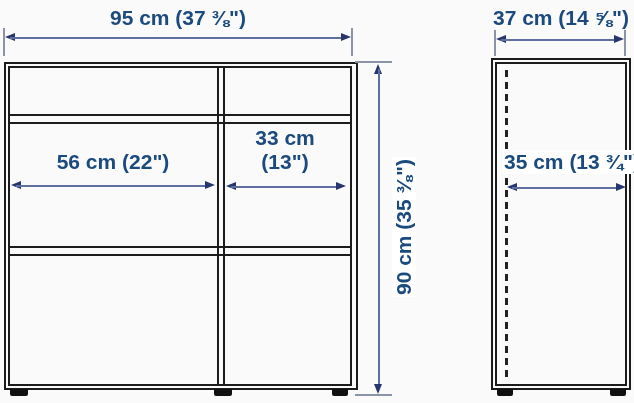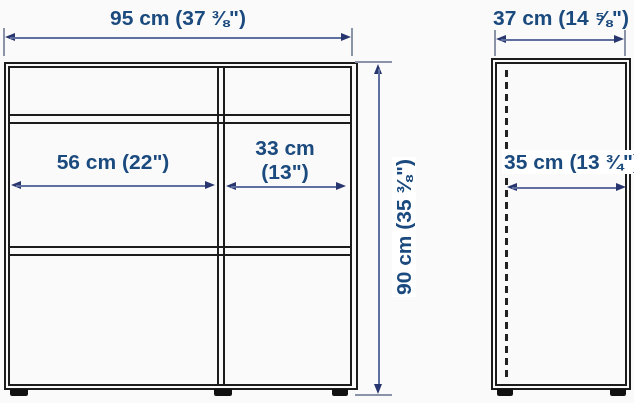--- a/index.html
+++ b/index.html
@@ -78,21 +78,21 @@
   </div>
   <div class="dim-label rotated halo" style="left:404px;top:227px;">90 cm (35 ⅜")</div>
 
   <div class="dim-label centered" style="left:113px;top:150px;">56 cm (22")</div>
   <div class="arrow-h" style="left:11px;top:180px;width:204px;">
     <span class="head-l"></span>
     <span class="line"></span>
     <span class="head-r"></span>
   </div>
 
-  <div class="dim-label centered ta-center" style="left:285px;top:136px;">
+  <div class="dim-label centered ta-center" style="left:285px;top:126px;">
     <span style="display:block;">33 cm</span>
     <span style="display:block;">(13")</span>
   </div>
   <div class="arrow-h" style="left:226px;top:181px;width:120px;">
     <span class="head-l"></span>
     <span class="line"></span>
     <span class="head-r"></span>
   </div>
 
   <div class="box" style="left:491px;top:58px;width:140px;height:332px;"></div>

